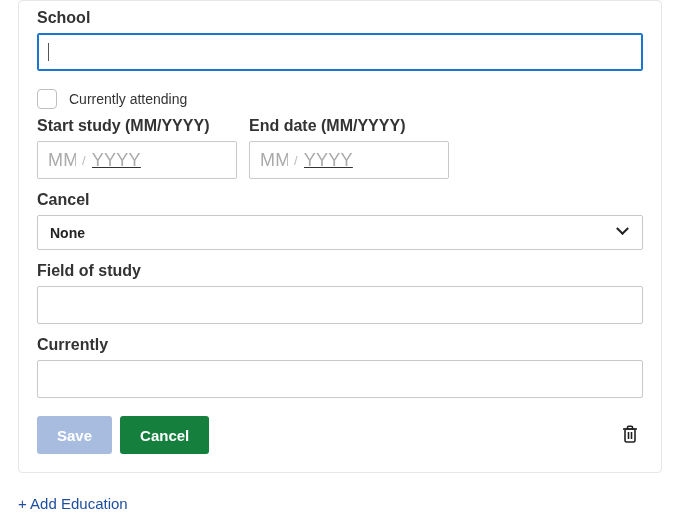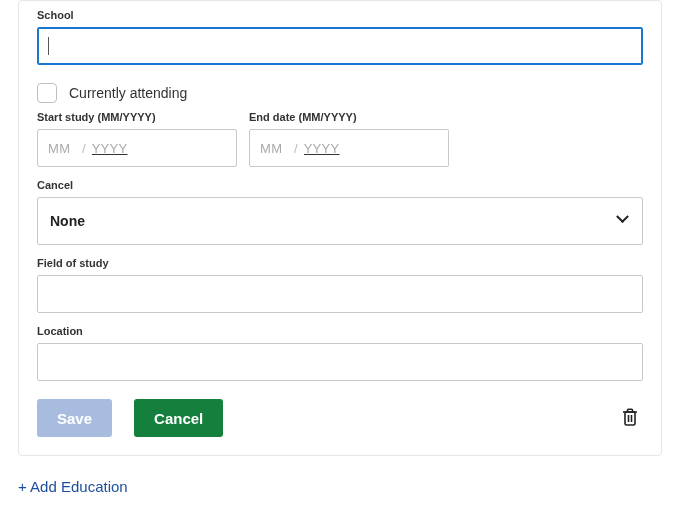--- a/index.html
+++ b/index.html
@@ -1,52 +1,52 @@
 <!DOCTYPE html>
 <html><head>
   <meta charset="utf-8">
   <style>
     * { box-sizing: border-box; margin: 0; padding: 0; }
     html, body { width: 680px; height: 527px; font-family: -apple-system, BlinkMacSystemFont, "Segoe UI", Arial, sans-serif; background: #fff; color: #222; }
     .panel { border: 1px solid #e6e6e6; border-radius: 4px; margin: 0 18px; padding: 0 18px 18px 18px; }
-    .label { font-size: 11px; font-weight: 700; color: #333; margin-top: 12px; margin-bottom: 6px; }
+    .label { font-size: 16px; font-weight: 700; color: #333; margin-top: 12px; margin-bottom: 6px; }
     .label.first { margin-top: 8px; }
     .input-text {
       width: 100%; height: 38px; border: 1px solid #c9c9c9; border-radius: 2px;
       padding: 0 10px; font-size: 14px; background: #fff; outline: none;
     }
     .input-text.focused { border: 1px solid #1976d2; box-shadow: 0 0 0 1px #1976d2 inset; }
     .check-row { display: flex; align-items: center; gap: 12px; margin-top: 18px; margin-bottom: 8px; }
     .checkbox { width: 20px; height: 20px; border: 1px solid #bfbfbf; border-radius: 4px; background: #fff; }
     .check-label { font-size: 14px; color: #333; }
     .dates-row { display: flex; gap: 12px; }
     .date-col { width: 200px; }
     .date-input {
       display: flex; align-items: center; gap: 6px;
       border: 1px solid #c9c9c9; border-radius: 2px; height: 38px; padding: 0 10px;
       background: #fff;
     }
-    .date-seg { border: none; outline: none; font-size: 13px; color: #333; background: transparent; }
+    .date-seg { border: none; outline: none; font-size: 18px; color: #333; background: transparent; }
     .date-seg.mm { width: 28px; }
     .date-seg.yyyy { width: 50px; text-decoration: underline; }
     .date-sep { color: #bbb; font-size: 13px; }
     .date-seg::placeholder { color: #aaa; letter-spacing: .3px; }
     .select-wrap { position: relative; }
     .select-box {
-      width: 100%; height: 48px; border: 1px solid #c9c9c9; border-radius: 2px;
+      width: 100%; height: 35px; border: 1px solid #c9c9c9; border-radius: 2px;
       padding: 0 12px; display: flex; align-items: center; justify-content: space-between;
       font-size: 14px; font-weight: 700; cursor: pointer; background: #fff;
     }
     .chev { width: 12px; height: 12px; }
     .chev::before {
       content: ""; display: block; width: 7px; height: 7px;
       border-right: 2px solid #222; border-bottom: 2px solid #222;
       transform: rotate(45deg) translate(-2px,-2px);
     }
-    .btn-row { display: flex; align-items: center; gap: 22px; margin-top: 18px; }
+    .btn-row { display: flex; align-items: center; gap: 8px; margin-top: 18px; }
     .btn { border: none; border-radius: 3px; height: 38px; padding: 0 20px; font-size: 15px; font-weight: 700; cursor: pointer; color: #fff; }
     .btn.save { background: #a8bce0; cursor: default; }
     .btn.cancel { background: #15803d; }
     .spacer { flex: 1; }
     .trash-btn { background: none; border: none; padding: 4px; cursor: pointer; }
     .add-link { margin: 22px 18px 0 18px; font-size: 15px; font-weight: 400; color: #1d4e9e; cursor: pointer; }
     .focus-caret { position: relative; }
     .focus-caret::after {
       content: ""; position: absolute; left: 10px; top: 9px; bottom: 9px; width: 1px; background: #555;
       animation: blink 1s step-start infinite;
@@ -88,21 +88,21 @@
   <div class="select-wrap">
     <div class="select-box">
       <span>None</span>
       <span class="chev"></span>
     </div>
   </div>
 
   <div class="label">Field of study</div>
   <input class="input-text" style="">
 
-  <div class="label">Location</div>
+  <div class="label">Currently</div>
   <input class="input-text" style="">
 
   <div class="btn-row">
     <button class="btn save">Save</button>
     <button class="btn cancel">Cancel</button>
     <div class="spacer"></div>
     <button class="trash-btn">
       <svg width="18" height="20" viewBox="0 0 18 20" fill="none" stroke="#222" stroke-width="1.6">
         <path d="M2 5h14"></path>
         <path d="M6.5 5V3.2c0-.5.4-1 1-1h3c.6 0 1 .5 1 1V5"></path>

